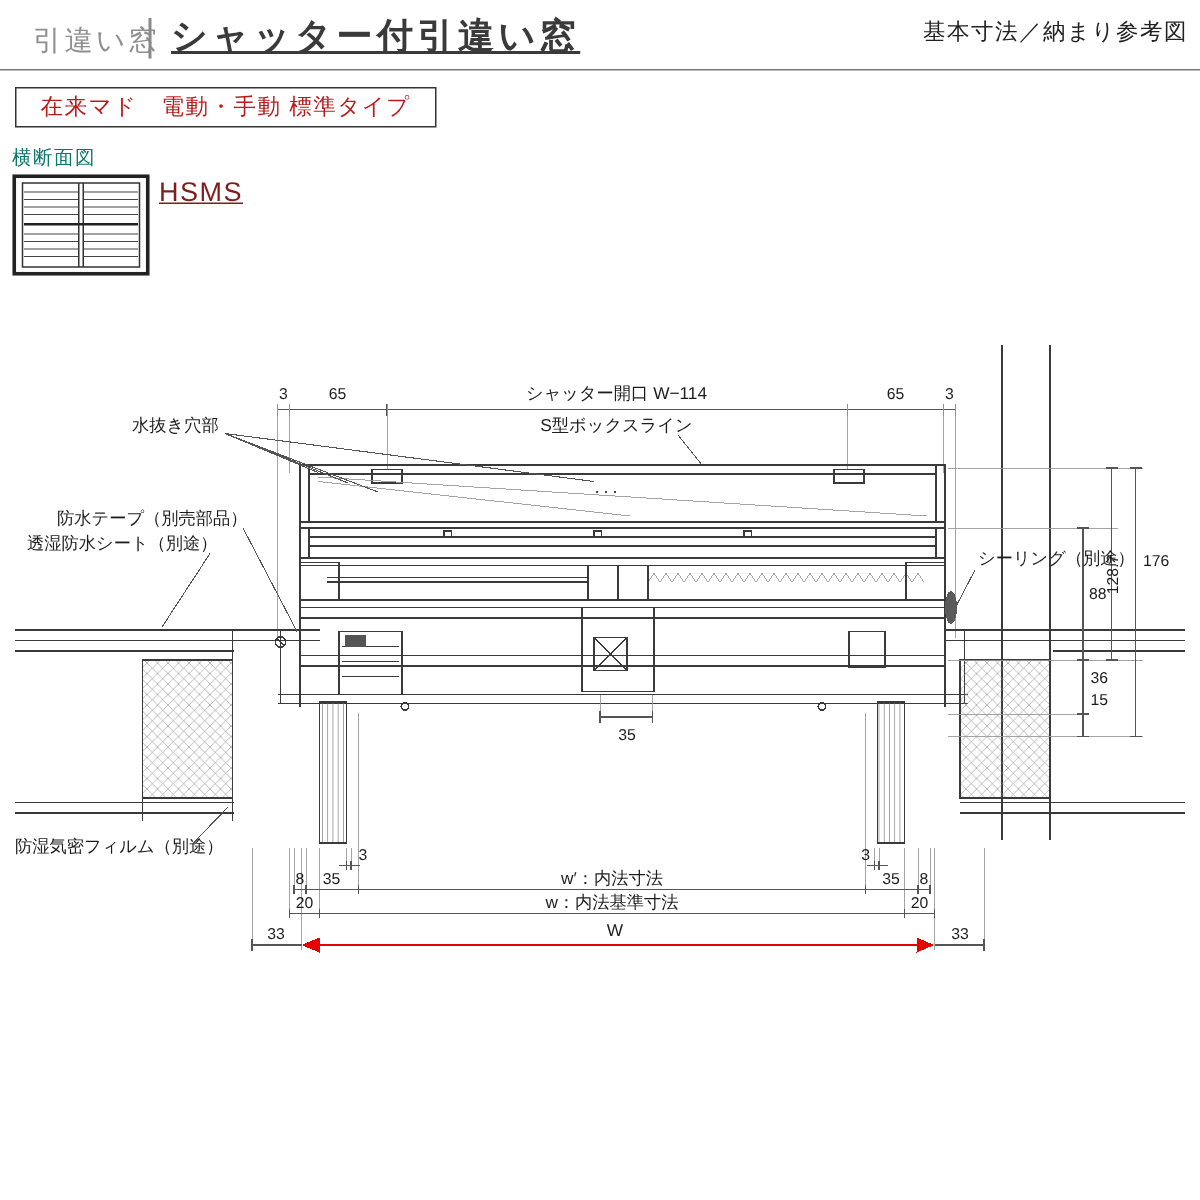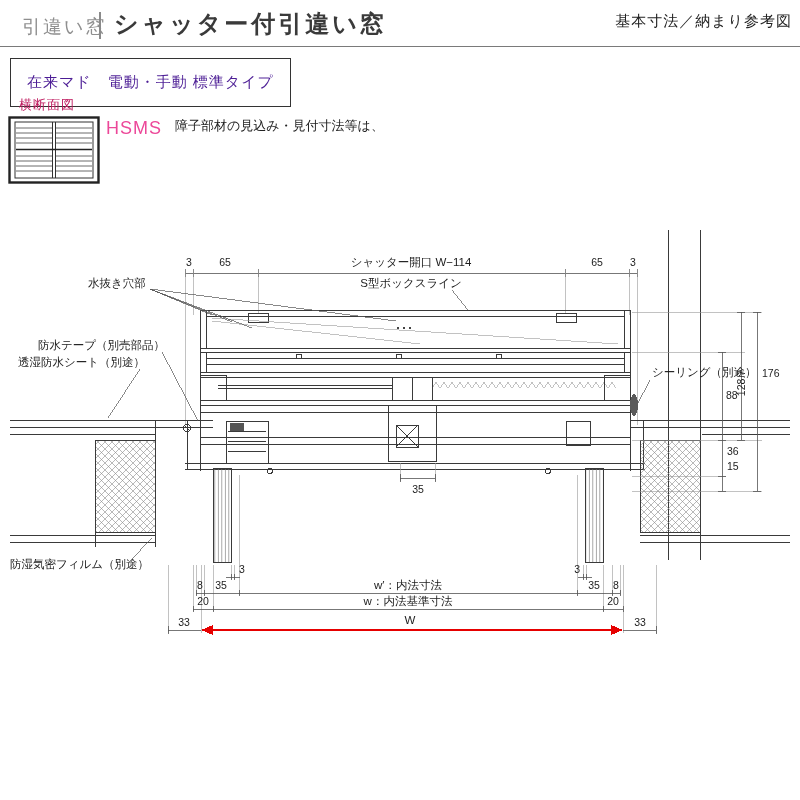--- a/index.html
+++ b/index.html
@@ -3,28 +3,28 @@
 <meta charset="utf-8">
 <style>
   :root { --accent:#e60000; }
   html,body { margin:0; padding:0; background:#ffffff; }
   body { width:800px; height:800px; position:relative; overflow:hidden;
          font-family:"Liberation Sans","DejaVu Sans",sans-serif; color:#222; }
   .abs { position:absolute; }
   
   .hdr-category { left:10px; top:14px; font-size:19px; color:#8f8f8f; letter-spacing:2px;margin-left:12px; }
   .hdr-divider { left:99px; top:12px; width:2px; height:27px; background:#8a8a8a; }
-  .hdr-title { left:114px; top:8px; font-size:24px; font-weight:bold; color:#3a3a3a; letter-spacing:3px; }
+  .hdr-title { left:114px; top:8px; font-size:24px; font-weight:bold; color:#3a3a3a; letter-spacing:3px;text-decoration:underline; }
   .hdr-note { right:8px; top:12px; font-size:15px; color:#222; letter-spacing:1px;text-align:right; }
   .hdr-rule { left:0; top:46px; width:800px; height:1px; background:#7a7a7a; }
   
-  .subtitle-box { left:10px; top:58px; border:1.3px solid #333; padding:14px 16px;
-                  font-size:15px; letter-spacing:1px; color:#4c1d95; }
-  .section-label { left:19px; top:96px; font-size:13px; color:#be185d; letter-spacing:1px; }
-  .model-code { left:106px; top:118px; font-size:18px; letter-spacing:1px; color:#ec4899; }
+  .subtitle-box { left:10px; top:58px; border:1.3px solid #333; padding:3px 16px;
+                  font-size:15px; letter-spacing:1px; color:#b91c1c; }
+  .section-label { left:8px; top:96px; font-size:13px; color:#0f766e; letter-spacing:1px; }
+  .model-code { left:106px; top:118px; font-size:18px; letter-spacing:1px; color:#7f1d1d;text-decoration:underline; }
   .notes { left:175px; top:117px; font-size:13px; line-height:18.5px; color:#222; }
   svg text { font-family:"Liberation Sans","DejaVu Sans",sans-serif; fill:#1c1c1c; }
   .t10 { font-size:10.5px; }
   .t11 { font-size:11.5px; }
   .ln   { stroke:#3a3a3a; stroke-width:1; fill:none; }
   .thin { stroke:#9a9a9a; stroke-width:0.6; fill:none; }
   .dim  { stroke:#555; stroke-width:0.8; fill:none; }
   .lead { stroke:#555; stroke-width:0.7; fill:none; }
   .red  { stroke:var(--accent); stroke-width:1.8; fill:none; }
   .redf { fill:var(--accent); stroke:none; }
@@ -61,21 +61,20 @@
       <line x1="48" y1="27" x2="84" y2="27"></line>
     <line x1="48" y1="40" x2="84" y2="40"></line>
       <line x1="48" y1="45" x2="84" y2="45"></line>
     <line x1="48" y1="50" x2="84" y2="50"></line>
       <line x1="48" y1="55" x2="84" y2="55"></line>
   </g>
   <line x1="8" y1="33.5" x2="84" y2="33.5" stroke="#222" stroke-width="1.6"></line>
 </svg>
 <div class="abs model-code">HSMS</div>
 <div class="abs notes">
-  <div>障子部材の見込み・見付寸法等は、</div>
 </div>
 
 <svg class="abs" style="left:0;top:225px;" width="800" height="440" viewBox="0 0 800 440" shape-rendering="crispEdges">
   <defs>
     <pattern id="xhatch" width="7" height="7" patternUnits="userSpaceOnUse">
       <path d="M0,7 L7,0 M0,0 L7,7" stroke="#8a8a8a" stroke-width="0.6"></path>
     </pattern>
     <pattern id="vhatch" width="3.5" height="6" patternUnits="userSpaceOnUse">
       <line x1="1.2" y1="0" x2="1.2" y2="6" stroke="#6f6f6f" stroke-width="0.7"></line>
     </pattern>

